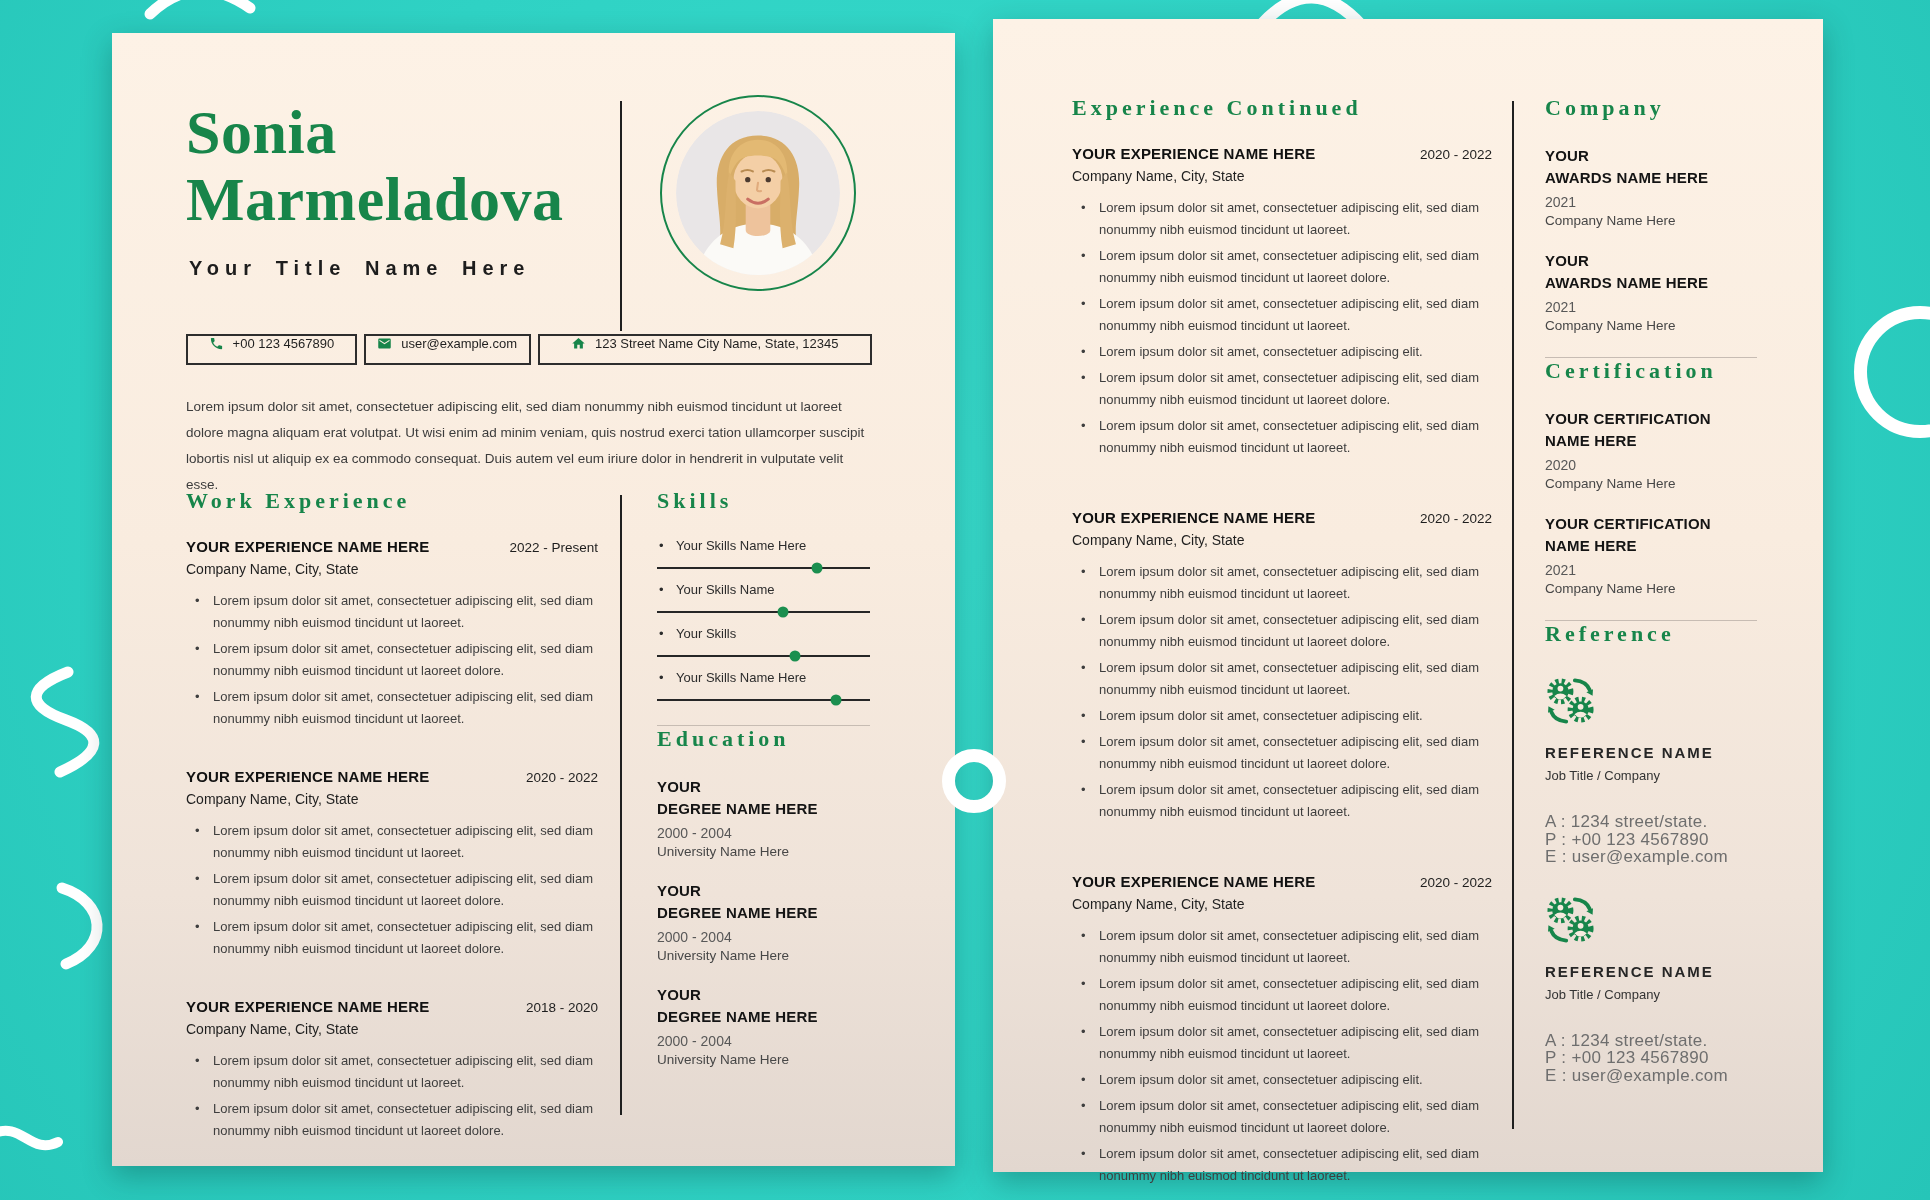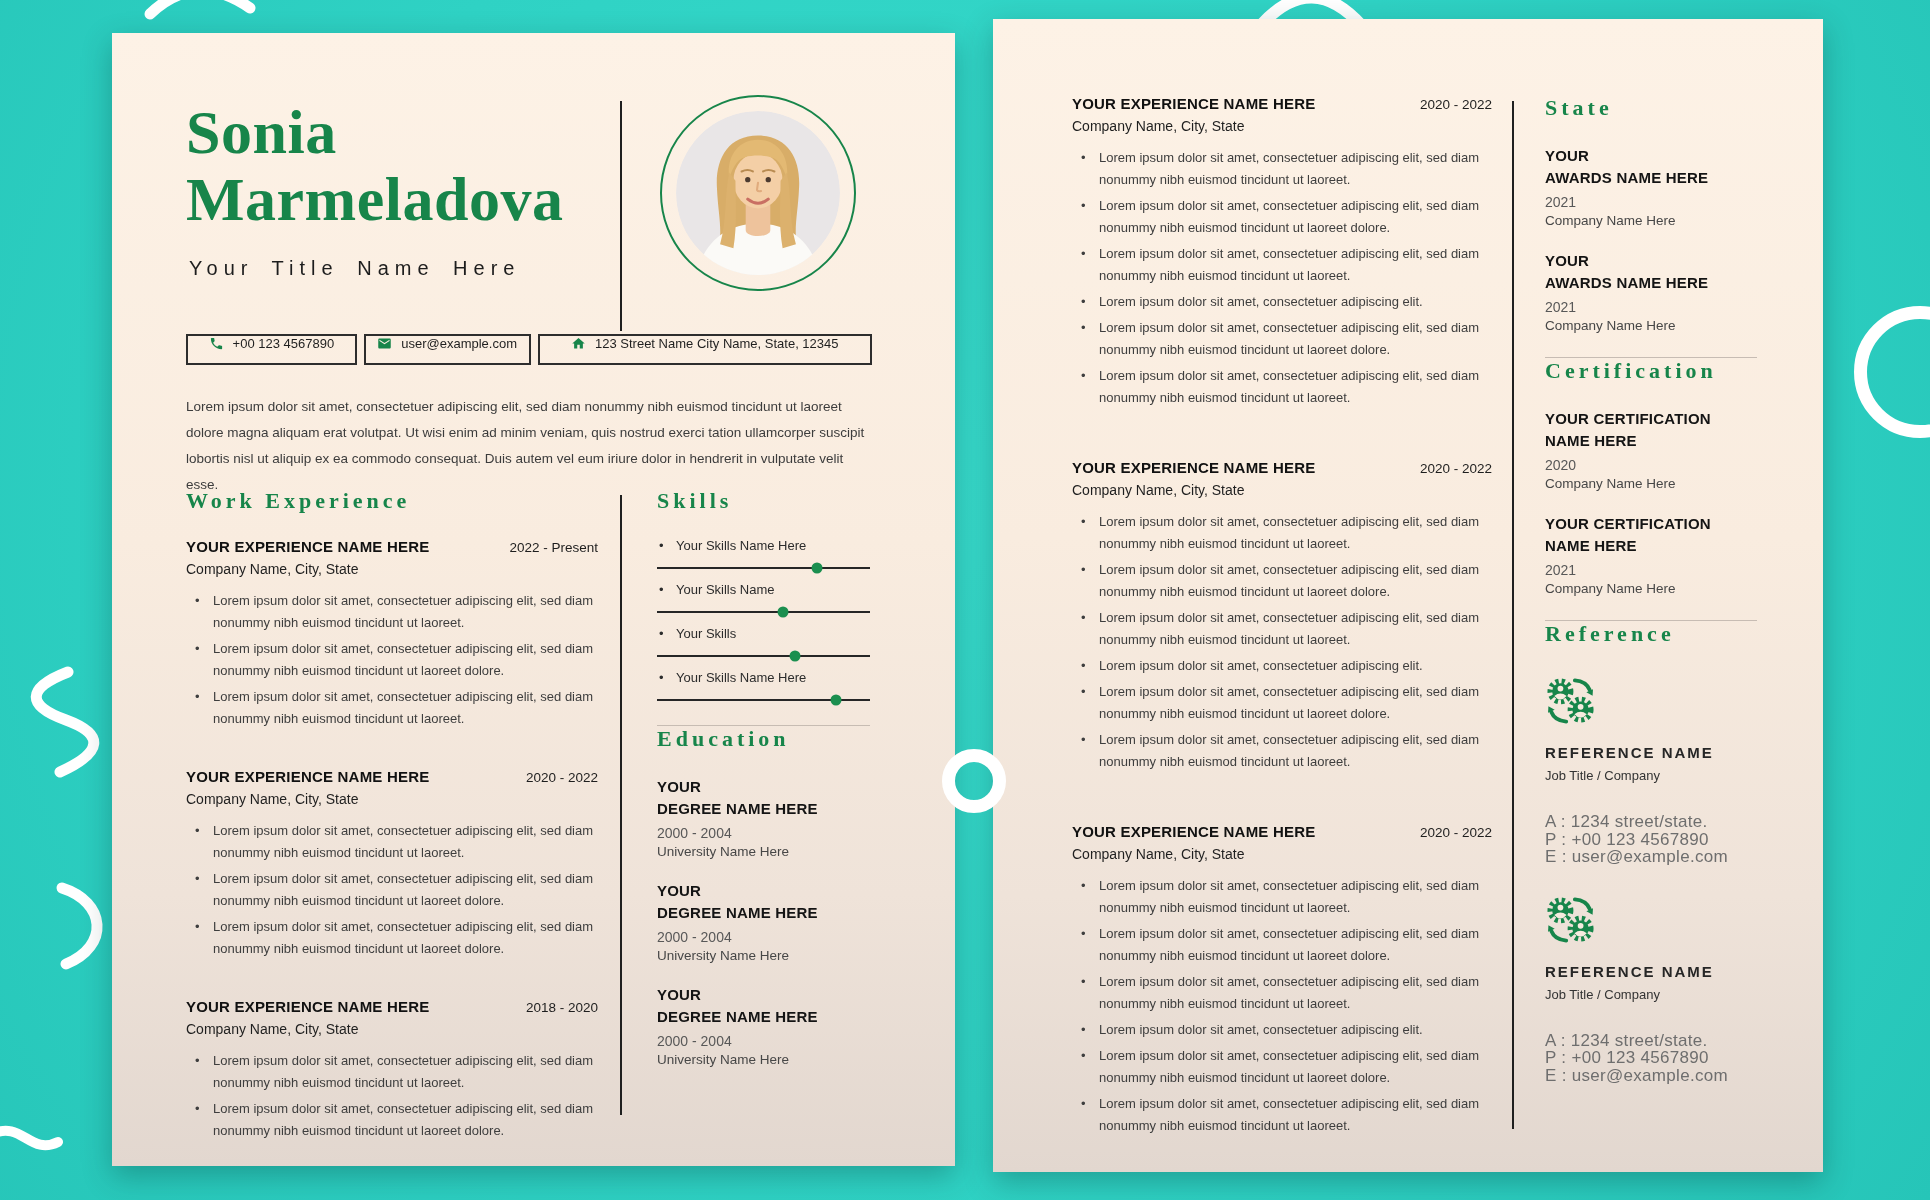--- a/index.html
+++ b/index.html
@@ -19,21 +19,21 @@
   .donut{position:absolute;left:942px;top:749px;width:64px;height:64px;border:13px solid #ffffff;
          border-radius:50%;box-sizing:border-box;z-index:5;}
   .ring-right{position:absolute;left:1854px;top:306px;width:132px;height:132px;border:13px solid #ffffff;
          border-radius:50%;box-sizing:border-box;z-index:0;}
 
   
   .full-name{position:absolute;left:74px;top:66px;width:460px;
     font-family:"Liberation Serif","DejaVu Serif",serif;font-weight:700;
     font-size:62px;line-height:1.08;color:var(--green);letter-spacing:.5px;}
   .person-title{position:absolute;left:77px;top:224px;font-size:20px;letter-spacing:6px;
-    word-spacing:7px;color:#1d1d1d;}
+    word-spacing:7px;color:#1d1d1d;font-weight:bold;}
   .header-divider{position:absolute;left:508px;top:68px;width:2px;height:230px;background:#1f1f1f;}
   .photo-ring{position:absolute;left:548px;top:62px;width:196px;height:196px;border:2px solid var(--green);
     border-radius:50%;box-sizing:border-box;display:flex;align-items:center;justify-content:center;}
   .photo{width:164px;height:164px;border-radius:50%;overflow:hidden;}
   .photo svg{display:block;width:100%;height:100%;}
 
   .contact-bar{position:absolute;left:74px;top:301px;width:686px;display:flex;gap:7px;}
   .contact-box{border:2px solid #2d2d2d;height:31px;box-sizing:border-box;display:flex;
     align-items:flex-start;justify-content:center;gap:9px;font-size:13px;color:#1f1f1f;background:transparent;}
   .cb-phone{width:176px;} .cb-mail{width:172px;} .cb-addr{width:345px;}
@@ -252,20 +252,21 @@
       </div>
       <div class="mut1">2000 - 2004</div>
       <div class="mut2">University Name Here</div>
     </div>
   </div>
 </div>
 
 <div class="page page2">
 
   <div class="p2-left">
+    <h2 class="sec">Experience Continued</h2>
 
     <article class="xp">
       <div class="xp-head">
         <span class="xp-title">YOUR EXPERIENCE NAME HERE</span>
         <span class="xp-date">2020 - 2022</span>
       </div>
       <div class="xp-co">Company Name, City, State</div>
       <ul class="bullets">
         <li>Lorem ipsum dolor sit amet, consectetuer adipiscing elit, sed diam nonummy nibh euismod tincidunt ut laoreet.</li>
         <li>Lorem ipsum dolor sit amet, consectetuer adipiscing elit, sed diam nonummy nibh euismod tincidunt ut laoreet dolore.</li>
@@ -305,21 +306,21 @@
         <li>Lorem ipsum dolor sit amet, consectetuer adipiscing elit.</li>
         <li>Lorem ipsum dolor sit amet, consectetuer adipiscing elit, sed diam nonummy nibh euismod tincidunt ut laoreet dolore.</li>
         <li>Lorem ipsum dolor sit amet, consectetuer adipiscing elit, sed diam nonummy nibh euismod tincidunt ut laoreet.</li>
       </ul>
     </article>
   </div>
 
   <div class="p2-divider"></div>
 
   <div class="p2-right">
-    <h2 class="sec">State</h2>
+    <h2 class="sec">Company</h2>
 
     <div class="aw">
       <div class="b2line">
         <div>YOUR</div>
         <div>AWARDS NAME HERE</div>
       </div>
       <div class="mut1">2021</div>
       <div class="mut2">Company Name Here</div>
     </div>
     <div class="aw">

